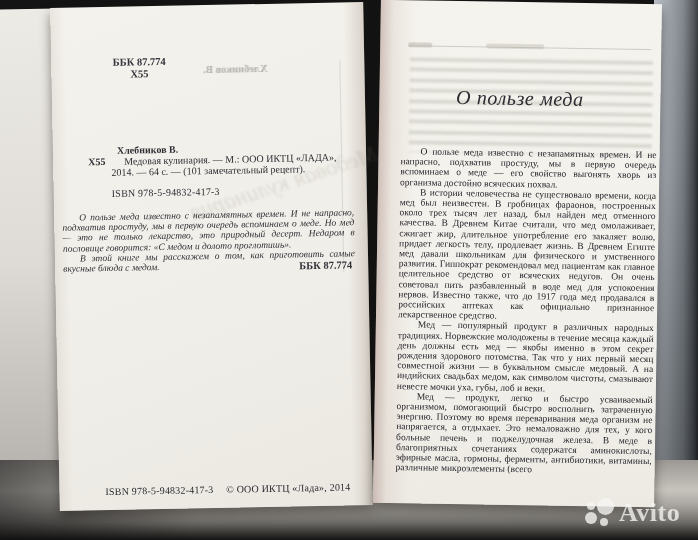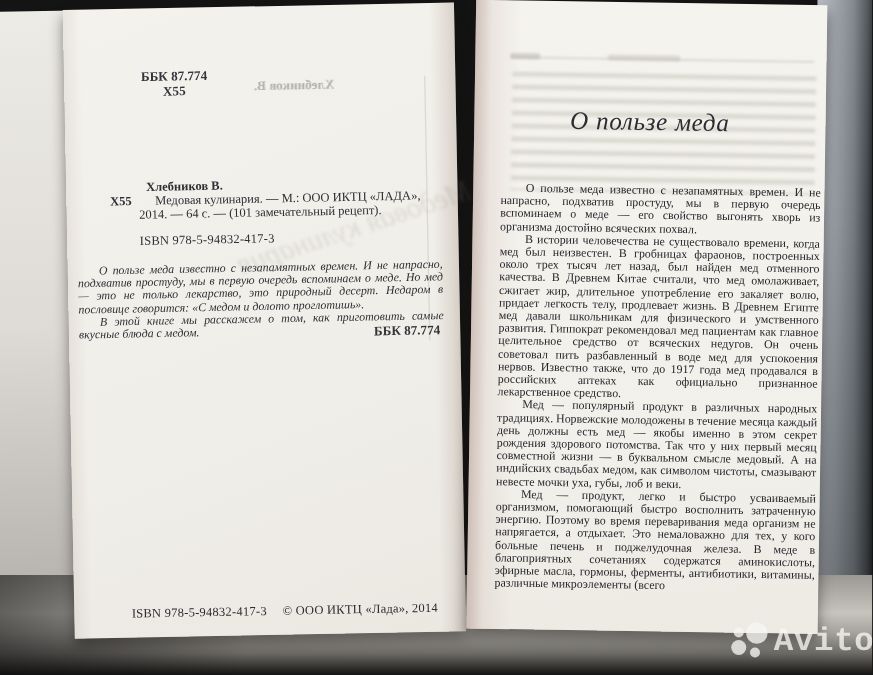--- a/index.html
+++ b/index.html
@@ -74,21 +74,21 @@
   .body-text p{margin:0;text-indent:20px;}
 
   
   .watermark{position:absolute;left:585px;top:498px;z-index:5;display:flex;align-items:center;gap:4px;opacity:0.78;}
   .wm-logo{position:relative;width:30px;height:29px;}
   .wm-logo i{position:absolute;border-radius:50%;background:#f6f6f4;}
   .wm-c1{left:2px;top:4px;width:8px;height:8px;}
   .wm-c2{left:12px;top:0;width:17px;height:17px;}
   .wm-c3{left:0;top:14px;width:12px;height:12px;}
   .wm-c4{left:15px;top:20px;width:8px;height:8px;}
-  .wm-text{font-family:Liberation Mono, monospace;font-weight:bold;font-size:26px;
+  .wm-text{font-family:Liberation Serif, serif;font-weight:bold;font-size:26px;
     color:#f6f6f4;letter-spacing:0.5px;line-height:1;}
 </style>
 </head>
 <body>
 
 <div class="scene">
 
   <div class="fore-edge"></div>
   <div class="under-left"></div>
   <div class="bottom-surface"></div>

